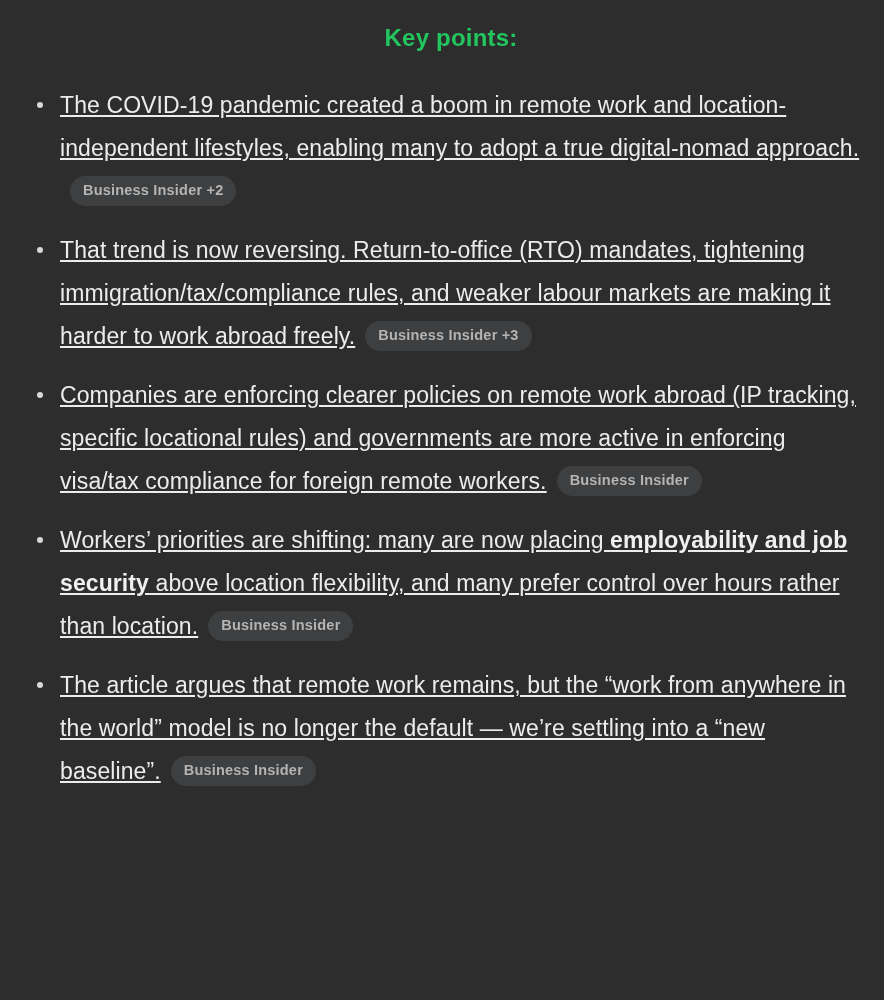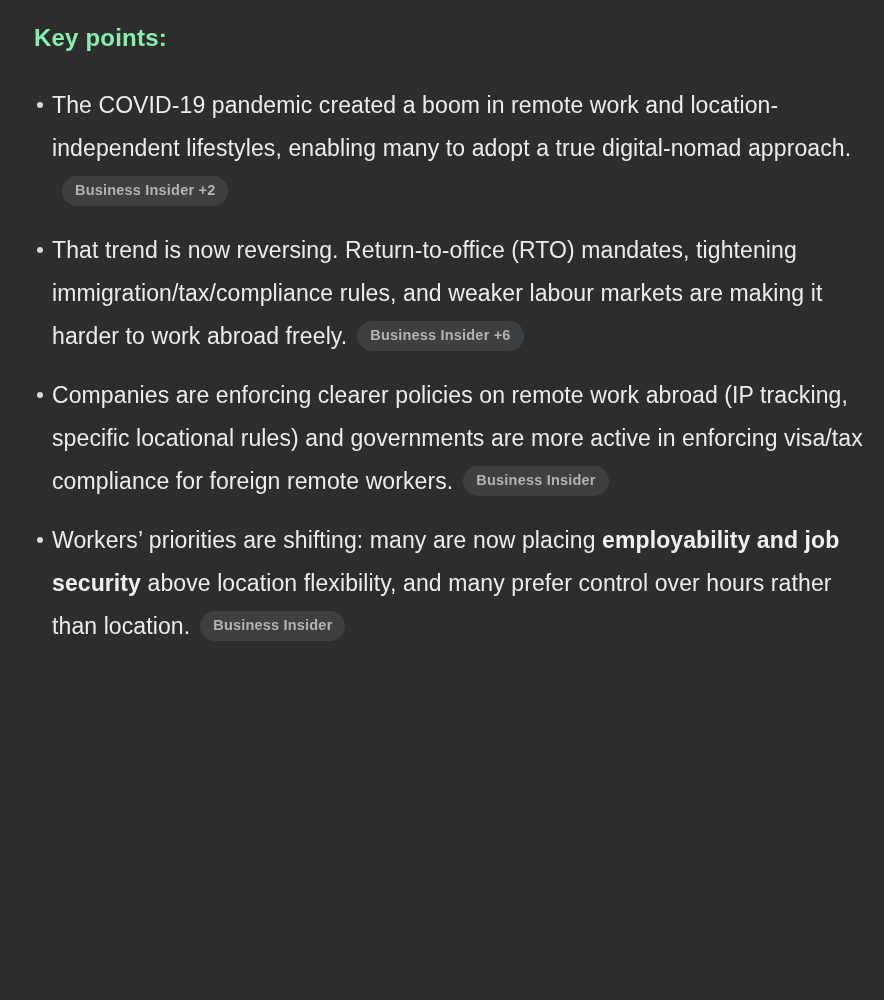--- a/index.html
+++ b/index.html
@@ -18,23 +18,24 @@
     font-family:"Liberation Sans", sans-serif;
     -webkit-font-smoothing:antialiased;
   }
   .message{
     padding:23px 16px 20px 34px;
   }
   .heading{
     font-size:24px;
     line-height:30px;
     font-weight:700;
-    color:#86efac;
+    color:#22c55e;
     margin:0 0 31px 0;
     letter-spacing:.2px;
+    text-align:center;
   }
   .bullets{
     list-style:none;
     margin:0;
     padding:0;
   }
   .bullets li{
     position:relative;
     padding-left:18px;
     margin:0 0 16px 0;
@@ -46,21 +47,21 @@
   .bullets li:last-child{margin-bottom:0;}
   .dot{
     position:absolute;
     left:3px;
     top:18px;
     width:6px;
     height:6px;
     border-radius:50%;
     background:var(--dot);
   }
-  .txt{margin:0;display:block;}
+  .txt{margin:8px;display:block;text-decoration:underline;}
   .txt strong{font-weight:700;color:#f0f0f0;}
   .badge{
     display:inline-block;
     background:var(--badge-bg);
     color:var(--badge-text);
     font-size:14.5px;
     font-weight:700;
     line-height:15px;
     letter-spacing:.2px;
     padding:7px 13px 8px 13px;
@@ -78,24 +79,28 @@
 
 <div class="message">
   <h3 class="heading">Key points:</h3>
   <ul class="bullets">
       <li>
         <span class="dot"></span>
         <p class="txt"><span>The COVID-19 pandemic created a boom in remote work and location-independent lifestyles, enabling many to adopt a true digital-nomad approach.</span><span class="badge">Business Insider +2</span></p>
       </li>
       <li>
         <span class="dot"></span>
-        <p class="txt"><span>That trend is now reversing. Return-to-office (RTO) mandates, tightening immigration/tax/compliance rules, and weaker labour markets are making it harder to work abroad freely.</span><span class="badge">Business Insider +6</span></p>
+        <p class="txt"><span>That trend is now reversing. Return-to-office (RTO) mandates, tightening immigration/tax/compliance rules, and weaker labour markets are making it harder to work abroad freely.</span><span class="badge">Business Insider +3</span></p>
       </li>
       <li>
         <span class="dot"></span>
         <p class="txt"><span>Companies are enforcing clearer policies on remote work abroad (IP tracking, specific locational rules) and governments are more active in enforcing visa/tax compliance for foreign remote workers.</span><span class="badge">Business Insider</span></p>
       </li>
       <li>
         <span class="dot"></span>
         <p class="txt"><span>Workers’ priorities are shifting: many are now placing </span><strong>employability and job security</strong><span> above location flexibility, and many prefer control over hours rather than location.</span><span class="badge">Business Insider</span></p>
       </li>
+      <li>
+        <span class="dot"></span>
+        <p class="txt"><span>The article argues that remote work remains, but the “work from anywhere in the world” model is no longer the default — we’re settling into a “new baseline”.</span><span class="badge">Business Insider</span></p>
+      </li>
     </ul>
 </div>
 
 </body></html>

